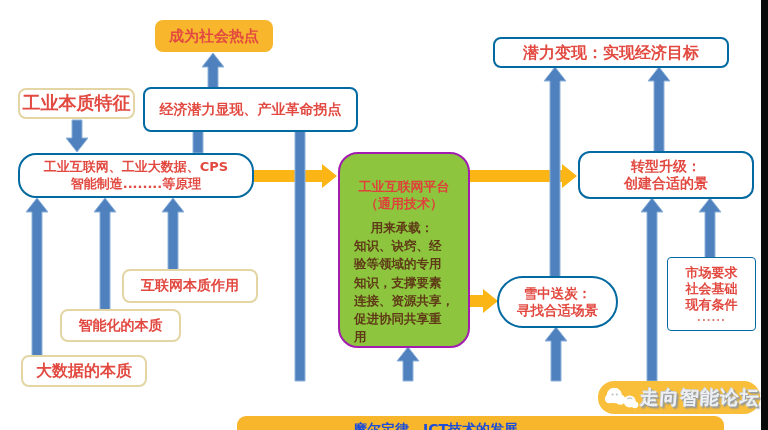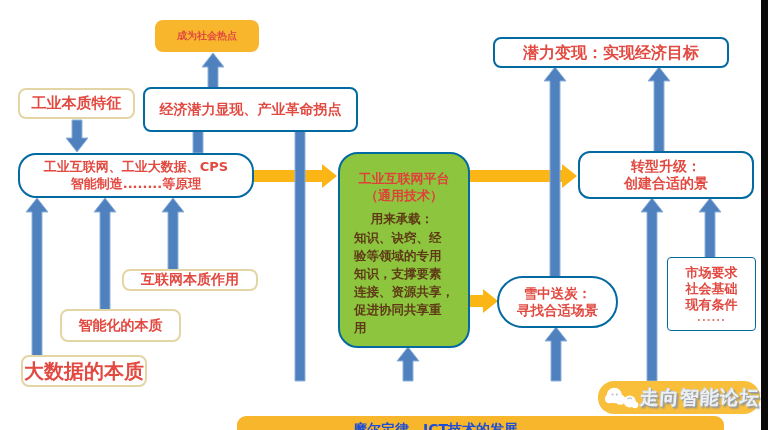--- a/index.html
+++ b/index.html
@@ -9,41 +9,41 @@
   }
   .box{
     position:absolute;display:flex;flex-direction:column;align-items:center;justify-content:center;
     background:#fff;border-radius:8px;font-weight:bold;color:#e24a41;text-align:center;
     line-height:1.25;z-index:2;box-sizing:border-box;
   }
   .gray-border{border:2px solid #0369a1;}
   .cream-border{border:2px solid #e3d6a4;}
   .orange-fill{background:#f8b62d;border:none;}
   
-  #social-hotspot   {left:155px;top:20px; width:104px;height:32px;font-size:10px;}
-  #industry-essence {left:18px; top:88px; width:117px;height:31px;font-size:15px;}
+  #social-hotspot   {left:155px;top:20px; width:118px;height:32px;font-size:15px;}
+  #industry-essence {left:18px; top:88px; width:117px;height:31px;font-size:18px;}
   #economic-potential{left:143px;top:87px;width:215px;height:45px;font-size:14px;}
   #principles       {left:18px; top:153px;width:236px;height:45px;font-size:13px;border-radius:18px;}
   #platform{
-    left:338px;top:152px;width:132px;height:196px;background:#8dc63e;border:2px solid #0369a1;
-    border-radius:20px;justify-content:center;padding-top:8px;z-index:2;
+    left:338px;top:152px;width:132px;height:196px;background:#8dc63e;border:2px solid #a21caf;
+    border-radius:20px;justify-content:flex-end;padding-top:8px;z-index:2;
   }
   #platform .ptitle{color:#e0403a;font-size:13px;line-height:1.3;}
   #platform .pbody{
     color:#5e3a17;font-size:12.5px;line-height:1.45;text-align:left;white-space:pre-line;
     padding:6px 9px 0 9px;
   }
   #potential-realize{left:493px;top:37px; width:236px;height:31px;font-size:16px;}
   #transform-upgrade{left:578px;top:151px;width:176px;height:48px;font-size:14px;border-radius:12px;}
   #timely-help      {left:497px;top:276px;width:121px;height:52px;font-size:13.5px;border-radius:26px;border-width:2.5px;}
   #market-require   {left:667px;top:257px;width:89px; height:74px;font-size:13px;border-radius:4px;border-width:1.5px;}
   #market-require .dots{font-size:10px;color:#e07a6f;letter-spacing:1px;line-height:1;}
-  #internet-essence {left:122px;top:269px;width:136px;height:22px;font-size:14px;}
+  #internet-essence {left:122px;top:269px;width:136px;height:34px;font-size:14px;}
   #intelligent-essence{left:60px;top:309px;width:121px;height:33px;font-size:14px;}
-  #bigdata-essence  {left:21px; top:355px;width:126px;height:32px;font-size:20px;}
+  #bigdata-essence  {left:21px; top:355px;width:126px;height:32px;font-size:16px;}
   #bottom-bar{
     left:237px;top:380px;width:487px;height:28px;border-radius:9px;
     color:#1d4ed8;font-size:14px;padding-right:90px;margin-top:36px;
   }
   #watermark{
     position:absolute;left:598px;top:381px;width:162px;height:33px;background:#f9bf3b;
     border-radius:16px;z-index:3;display:flex;align-items:center;padding-left:6px;box-sizing:border-box;
   }
   #watermark .wm-text{
     font-size:19px;font-weight:bold;letter-spacing:1px;color:#eef0f2;transform:skewX(-4deg);

